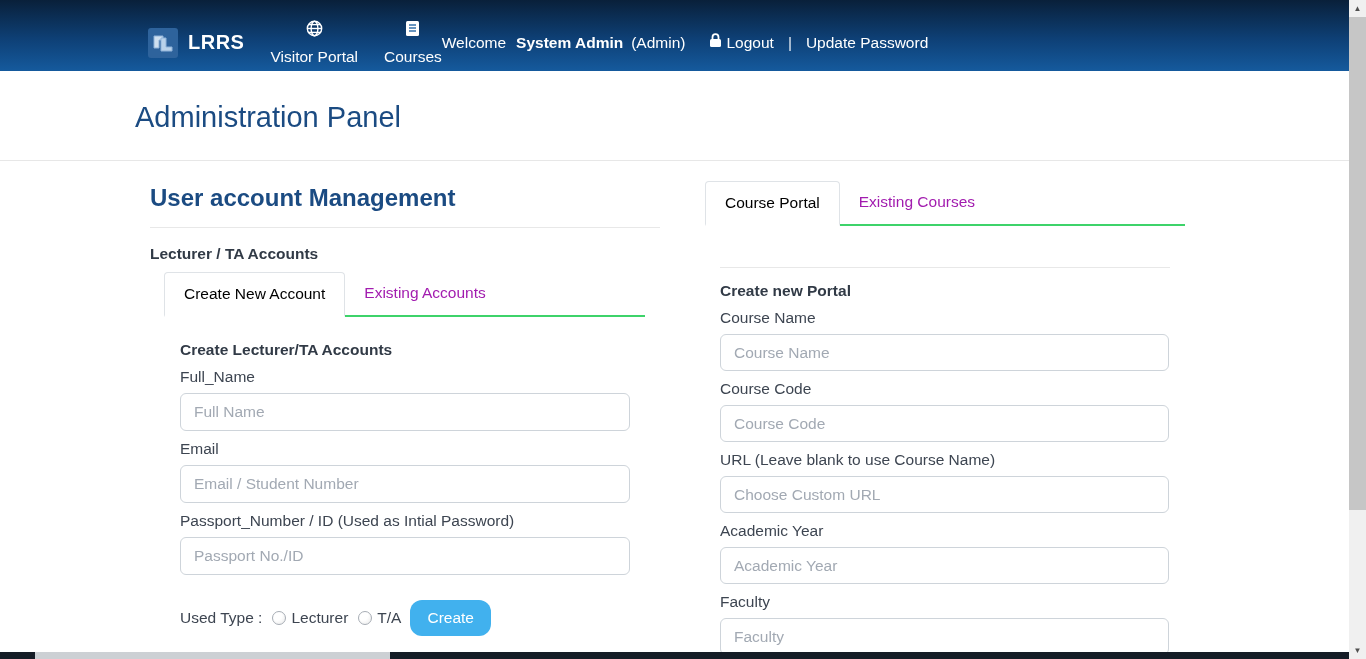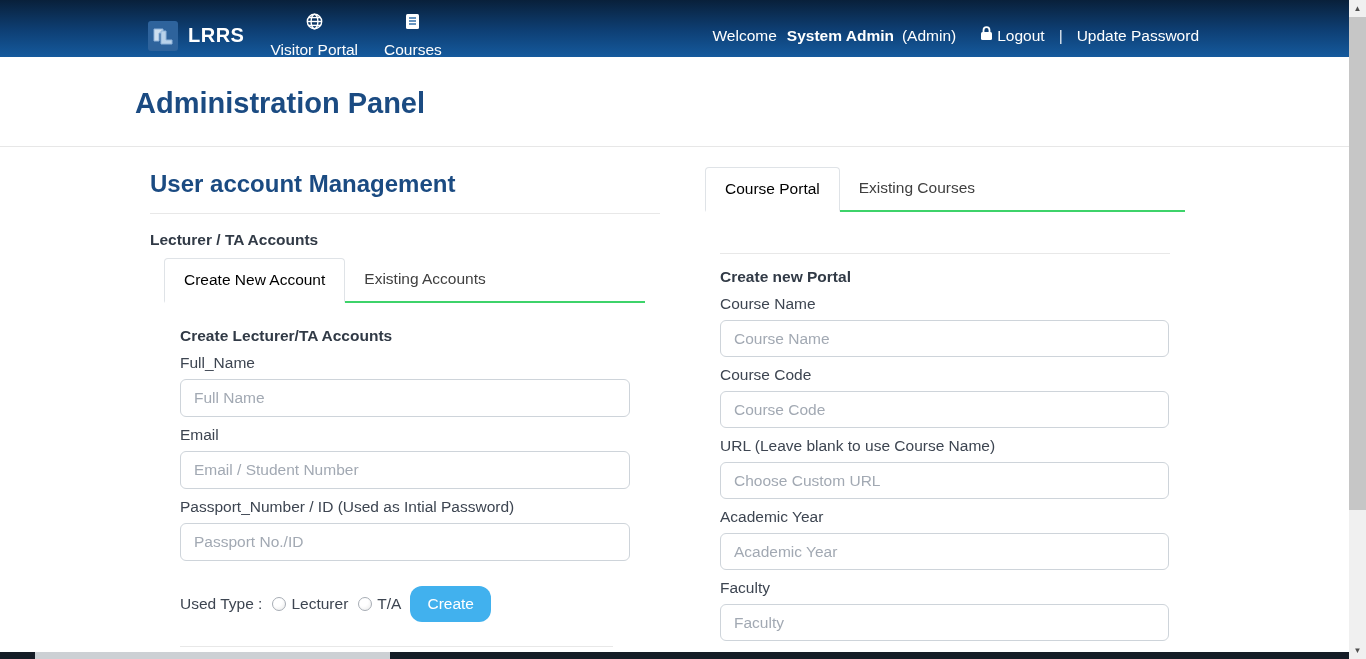--- a/index.html
+++ b/index.html
@@ -1,58 +1,58 @@
 <!DOCTYPE html>
 <html><head>
 <meta charset="utf-8">
 <style>
   * { margin:0; padding:0; box-sizing:border-box; }
   html,body { width:1366px; height:659px; overflow:hidden; background:#fff;
               font-family:"Liberation Sans","DejaVu Sans",sans-serif; }
   .viewport { position:relative; width:1366px; height:659px; overflow:hidden; background:#fff; }
 
   
-  .navbar { height:57px; background:linear-gradient(180deg,#09203a 0%,#0e4076 55%,#155a9d 100%);
-            display:flex; align-items:center; justify-content:space-between;
+  .navbar { height:71px; background:linear-gradient(180deg,#09203a 0%,#0e4076 55%,#155a9d 100%);
+            display:flex; align-items:center; justify-content:flex-start;
             padding:14px 167px 0 148px; color:#fff; }
   .nav-left { display:flex; align-items:center; gap:26px; }
   .brand { display:flex; align-items:center; gap:10px; cursor:pointer; }
   .brand-logo { width:30px; height:30px; background:#2e639c; border-radius:3px;
                 display:flex; align-items:center; justify-content:center; }
   .brand-text { font-size:20px; font-weight:700; letter-spacing:.5px; color:#fff; }
   .nav-link { display:flex; align-items:center; gap:7px; font-size:15.5px; color:#fdfdfd; cursor:pointer;flex-direction:column; }
   .nav-right { display:flex; align-items:center; gap:8px; font-size:15.5px; }
   .nav-right .welcome { margin-right:2px; }
   .nav-right .uname { font-weight:700; }
   .nav-right .role { margin-right:16px; }
   .nav-right .logout-group { display:flex; align-items:center; gap:4px; cursor:pointer; }
   .nav-right .sep { margin:0 6px; color:#e8eef5; }
   .nav-right .upd { cursor:pointer; }
 
   
   .page-header { background:#fff; border-bottom:1px solid #e7e7e7; padding:30px 0 26px 135px; }
-  .page-header h1 { font-size:29px; font-weight:700; color:#1b4b82; }
+  .page-header h1 { font-size:29px; font-weight:400; color:#1b4b82; }
 
   
   .main { display:flex; padding:14px 0 0 150px; gap:45px; }
   .col-left { width:510px; }
   .col-right { width:480px; margin-top:6px; }
 
   .section-title { font-size:24px; font-weight:600; color:#1b4b82; margin:9px 0 15px; }
   .hr { border:none; border-top:1px solid #e8e8e8; height:0; }
   .sub-title { font-size:15.5px; font-weight:700; color:#313a46; margin:17px 0 9px; }
 
   
   .tabs { display:flex; border-bottom:2px solid #3ed36a; }
   .tabs.left-tabs { margin-left:14px; width:481px; }
   .tabs.right-tabs { width:480px; }
   .tab { padding:12px 19px; font-size:15.5px; cursor:pointer; white-space:nowrap; }
   .tab.active { background:#fff; border:1px solid #dfe3e7; border-bottom:2px solid #fff;
                 margin-bottom:-2px; border-radius:4px 4px 0 0; color:#000000; }
-  .tab.inactive { color:#404040; }
+  .tab.inactive { color:#a21caf; }
 
   .tab-content-left { margin-left:14px; padding:24px 0 0 16px; }
   .tab-content-right { padding:20px 0 0 15px; }
 
   .form-title { font-size:15.5px; font-weight:700; color:#313a46; margin-bottom:2px; }
   .field-label { display:block; font-size:15.5px; color:#3d4551; margin:9px 0 7px; }
   .text-input { display:block; width:450px; height:38px; border:1px solid #ced4da; border-radius:6px;
                 padding:0 13px; font-size:15.5px; color:#495057; outline:none; background:#fff;
                 font-family:inherit; }
   .text-input::placeholder { color:#a2a9b3; opacity:1; }

